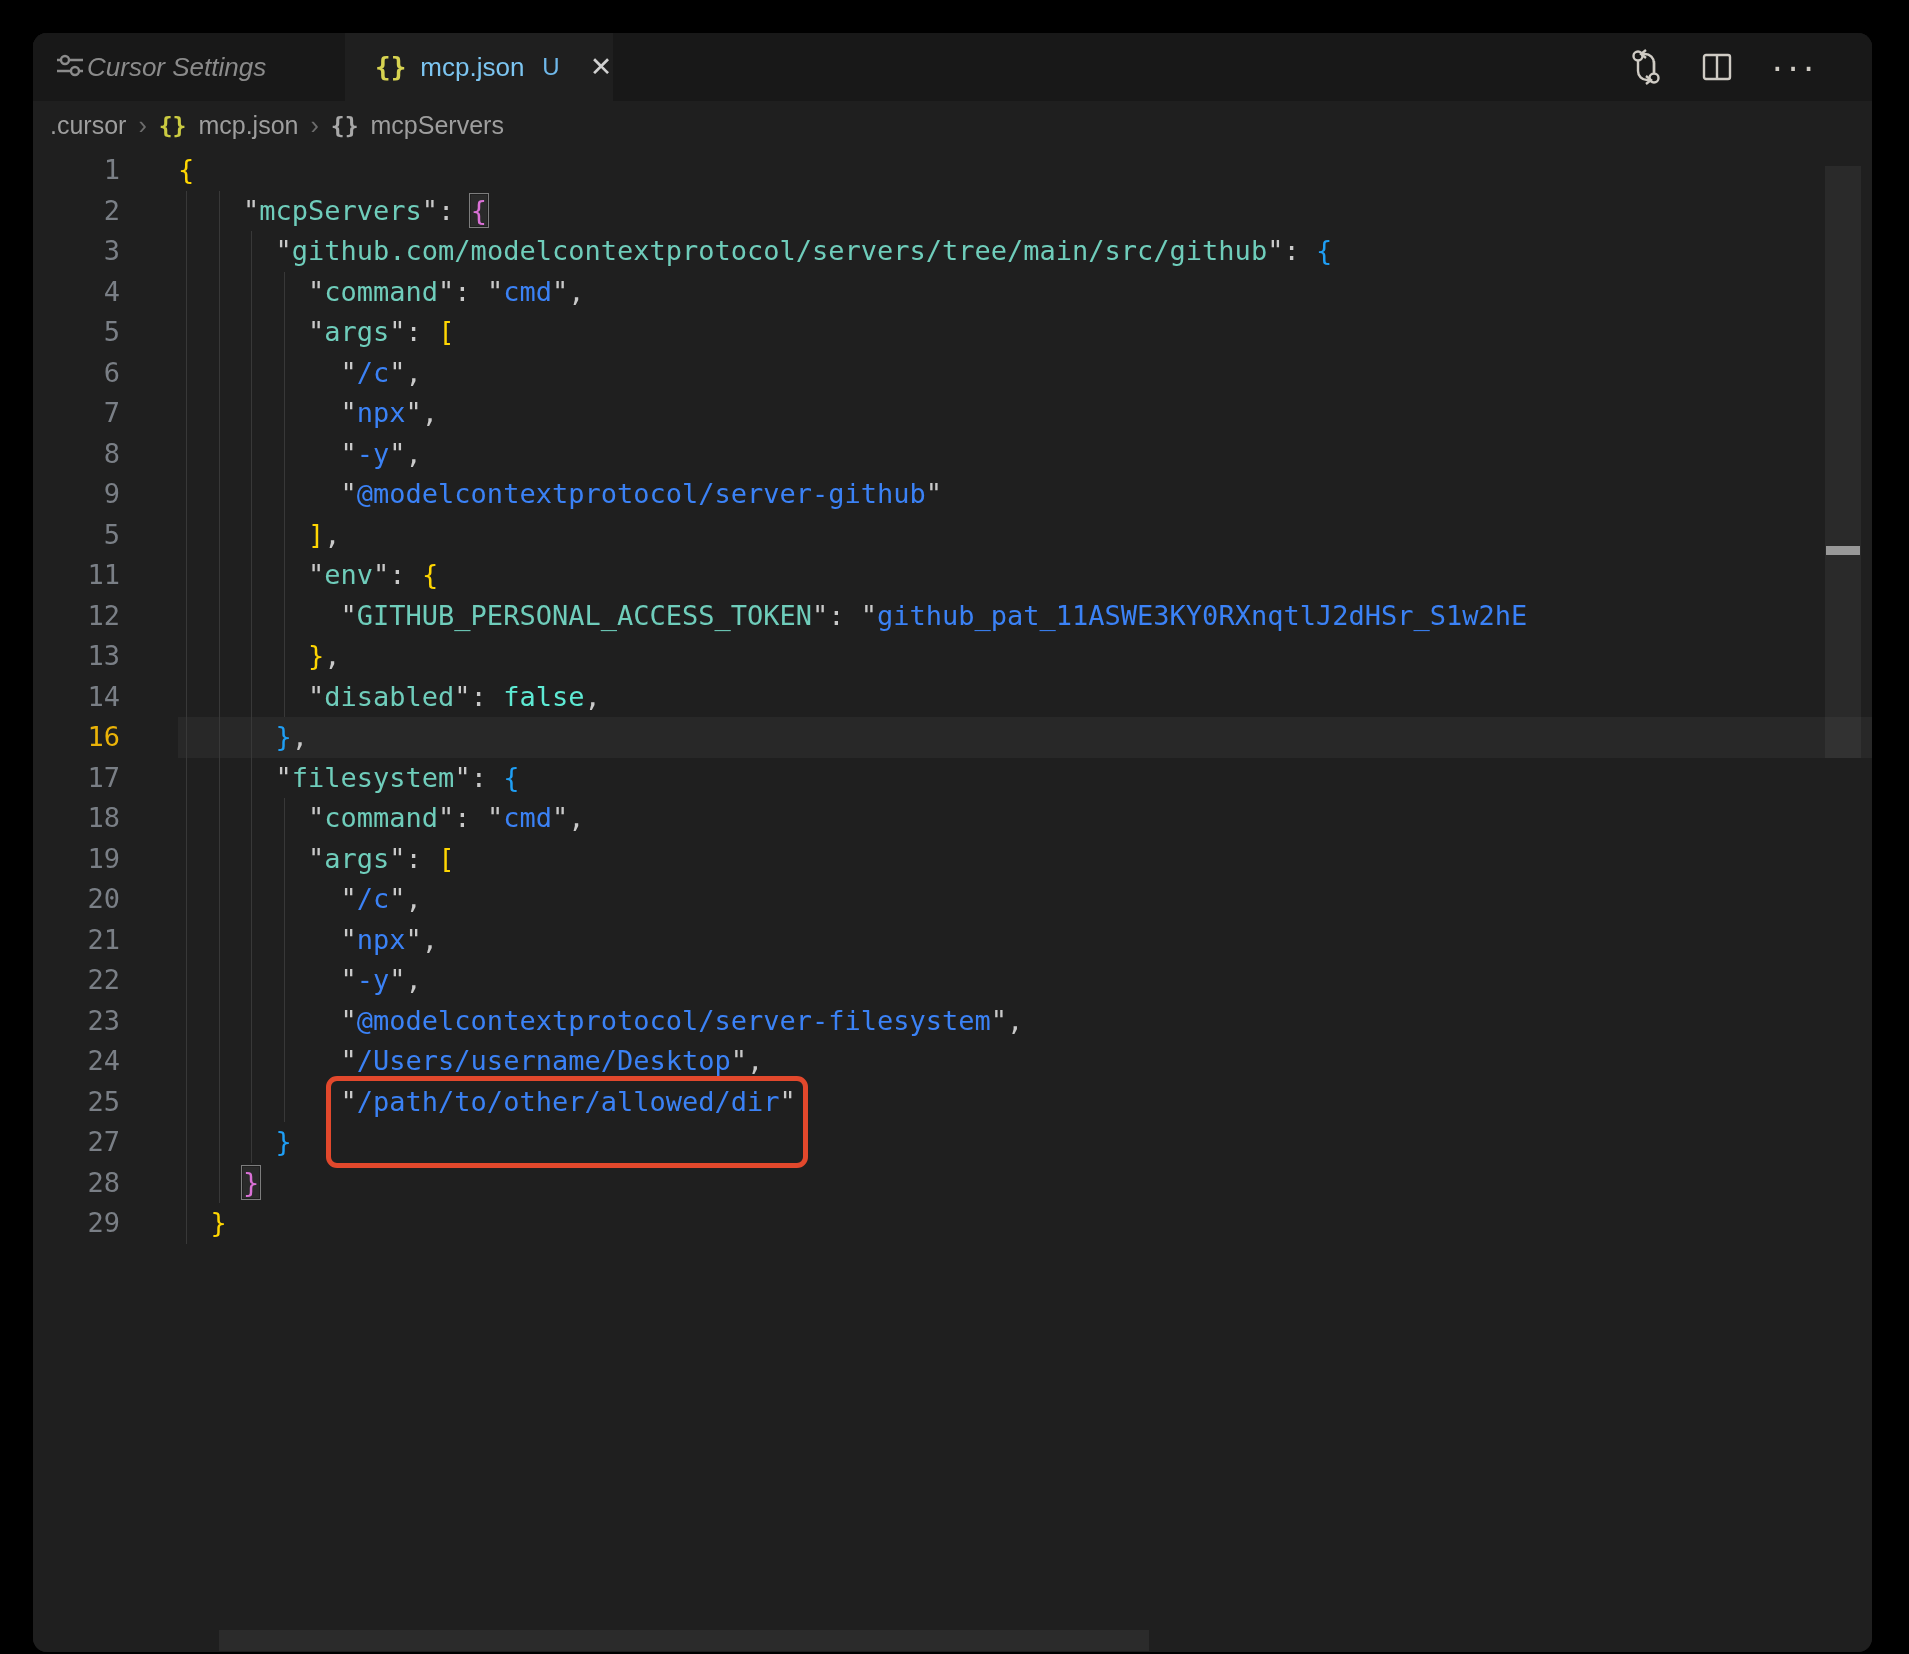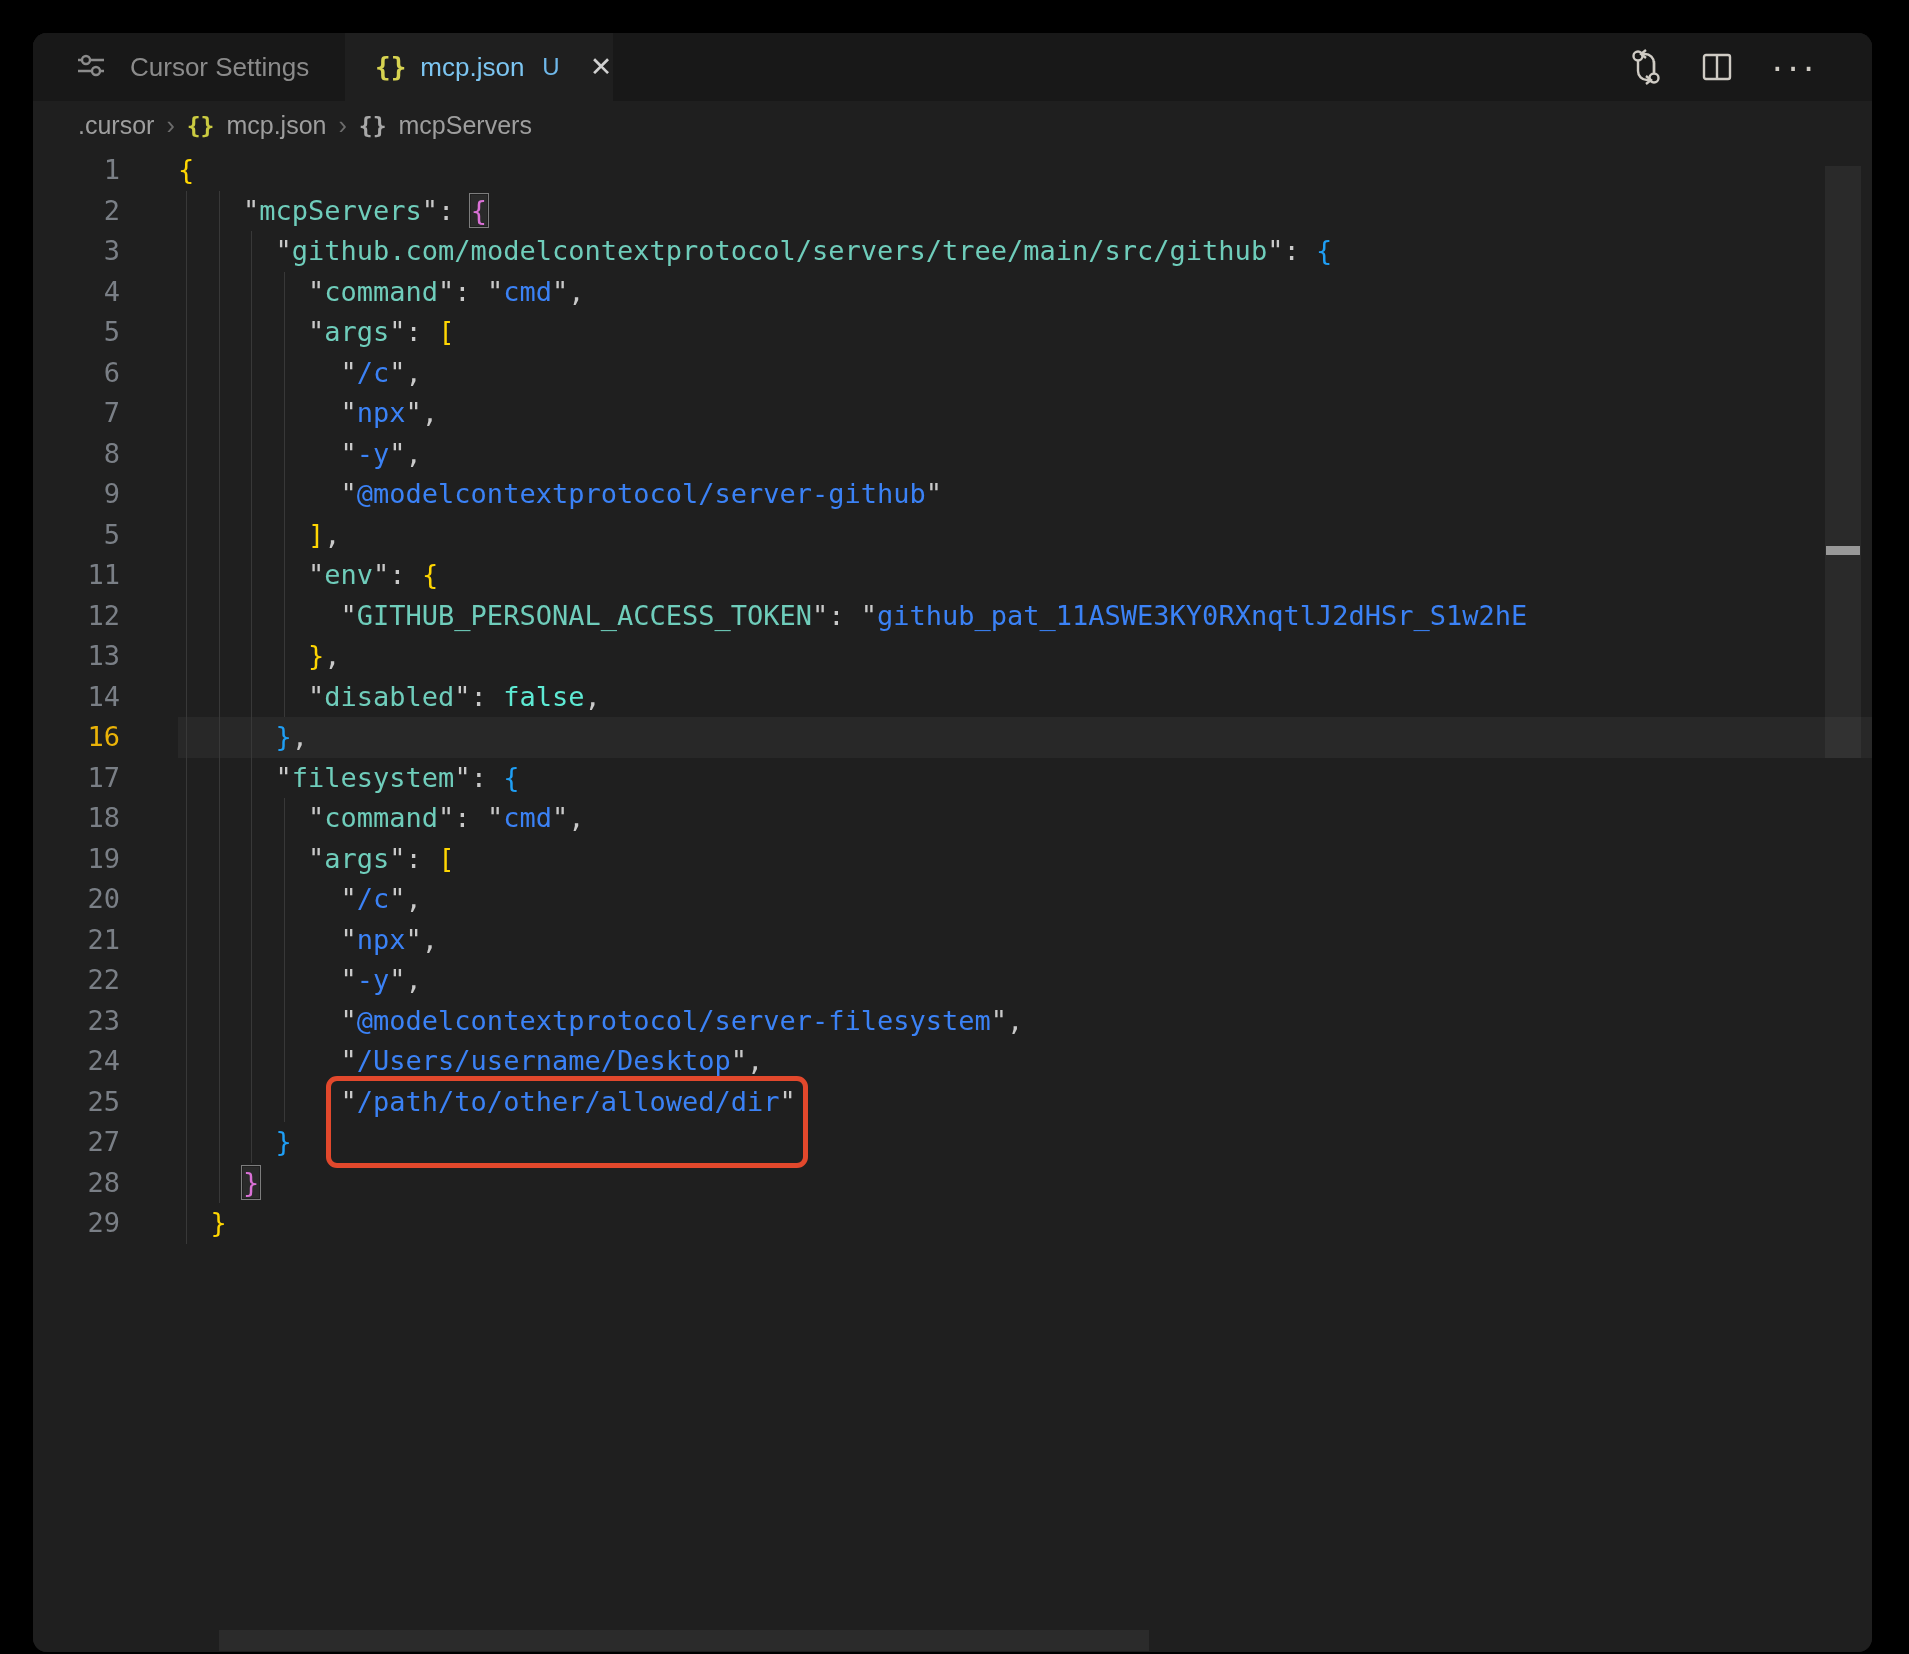--- a/index.html
+++ b/index.html
@@ -6,32 +6,32 @@
   *{box-sizing:border-box;}
   .window{
     position:absolute;left:33px;top:33px;width:1839px;height:1619px;
     background:#1f1f1f;border-radius:14px;overflow:hidden;
     font-family:"Liberation Sans","DejaVu Sans",sans-serif;
     display:flex;flex-direction:column;
   }
   
   .tabbar{height:68px;background:#181818;display:flex;align-items:stretch;flex:0 0 auto;}
   .tab{display:flex;align-items:center;cursor:default;}
-  .tab-settings{width:312px;padding-left:42px;gap:23px;background:#181818;}
+  .tab-settings{width:312px;padding-left:21px;gap:1px;background:#181818;font-style:italic;}
   .tab-settings .tab-label{color:#8b8b8b;font-size:26px;}
   .tab-file{width:268px;padding-left:30px;gap:14px;background:#1f1f1f;}
   .tab-file .json-glyph{color:#d7d351;font-family:"DejaVu Sans Mono",monospace;font-size:26px;font-weight:bold;}
   .tab-file .tab-label{color:#7cc5f1;font-size:26px;}
   .tab-file .git-badge{color:#6fb8ea;font-size:24px;margin-left:4px;}
   .tab-file .close{color:#d0d0d0;font-size:27px;margin-left:10px;padding:2px 6px;}
   .tab-actions{margin-left:auto;display:flex;align-items:center;gap:38px;padding-right:54px;}
   .tab-actions svg{display:block;}
   .more-dots{color:#cfcbc4;font-size:38px;letter-spacing:3px;line-height:20px;}
   
-  .breadcrumb{height:49px;background:#1f1f1f;display:flex;align-items:center;padding-left:45px;gap:12px;flex:0 0 auto;}
+  .breadcrumb{height:49px;background:#1f1f1f;display:flex;align-items:center;padding-left:17px;gap:12px;flex:0 0 auto;}
   .crumb{color:#9e9e9e;font-size:25px;}
   .crumb-sep{color:#6c6c6c;font-size:25px;}
   .crumb-glyph{font-family:"DejaVu Sans Mono",monospace;font-size:23px;font-weight:bold;}
   .crumb-glyph.yellow{color:#cbcb41;}
   .crumb-glyph.grey{color:#a8a8a8;}
   
   .editor{position:relative;flex:1;overflow:hidden;background:#1f1f1f;
     font-family:"DejaVu Sans Mono",monospace;font-size:27px;}
   .row{display:flex;height:40.5px;line-height:40.5px;white-space:pre;}
   .ln{flex:0 0 145px;text-align:right;padding-right:58px;color:#7a7f86;user-select:none;}

